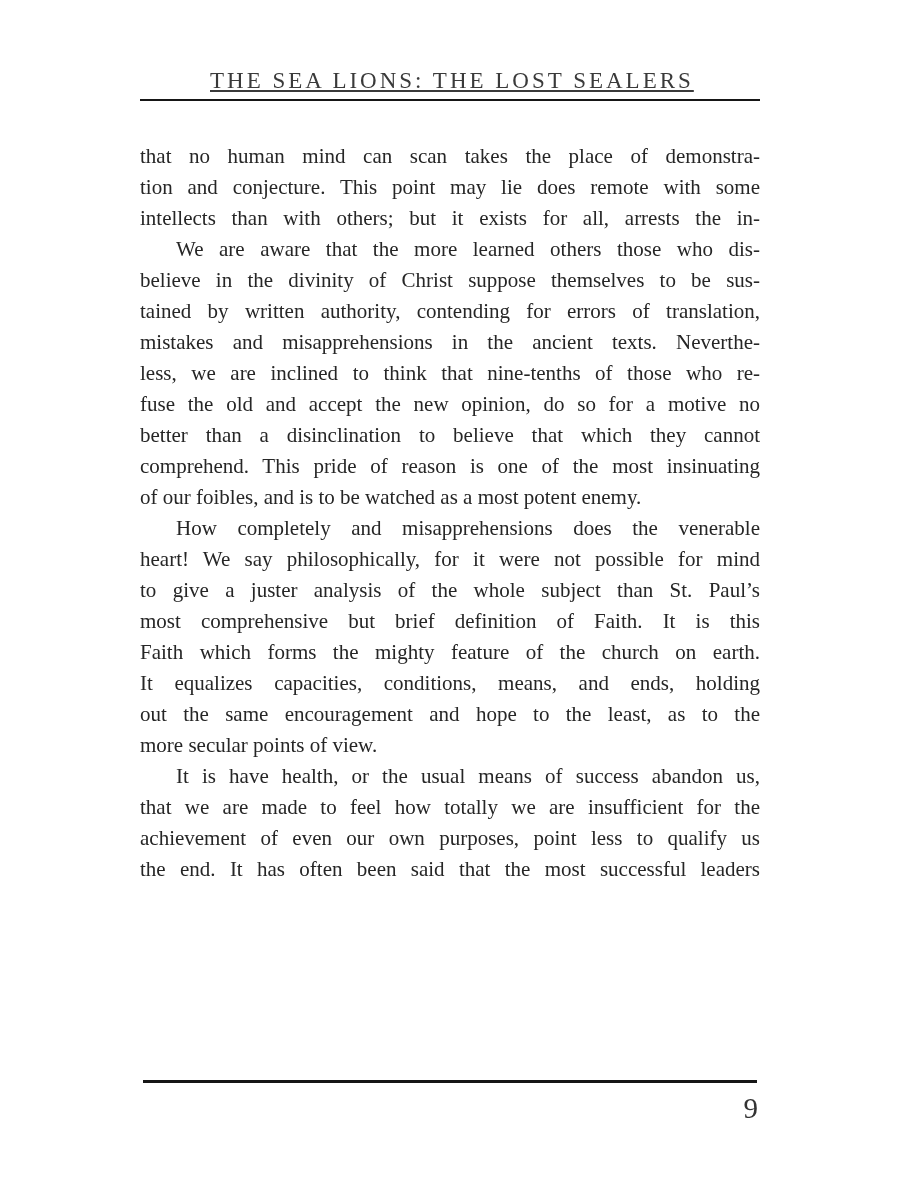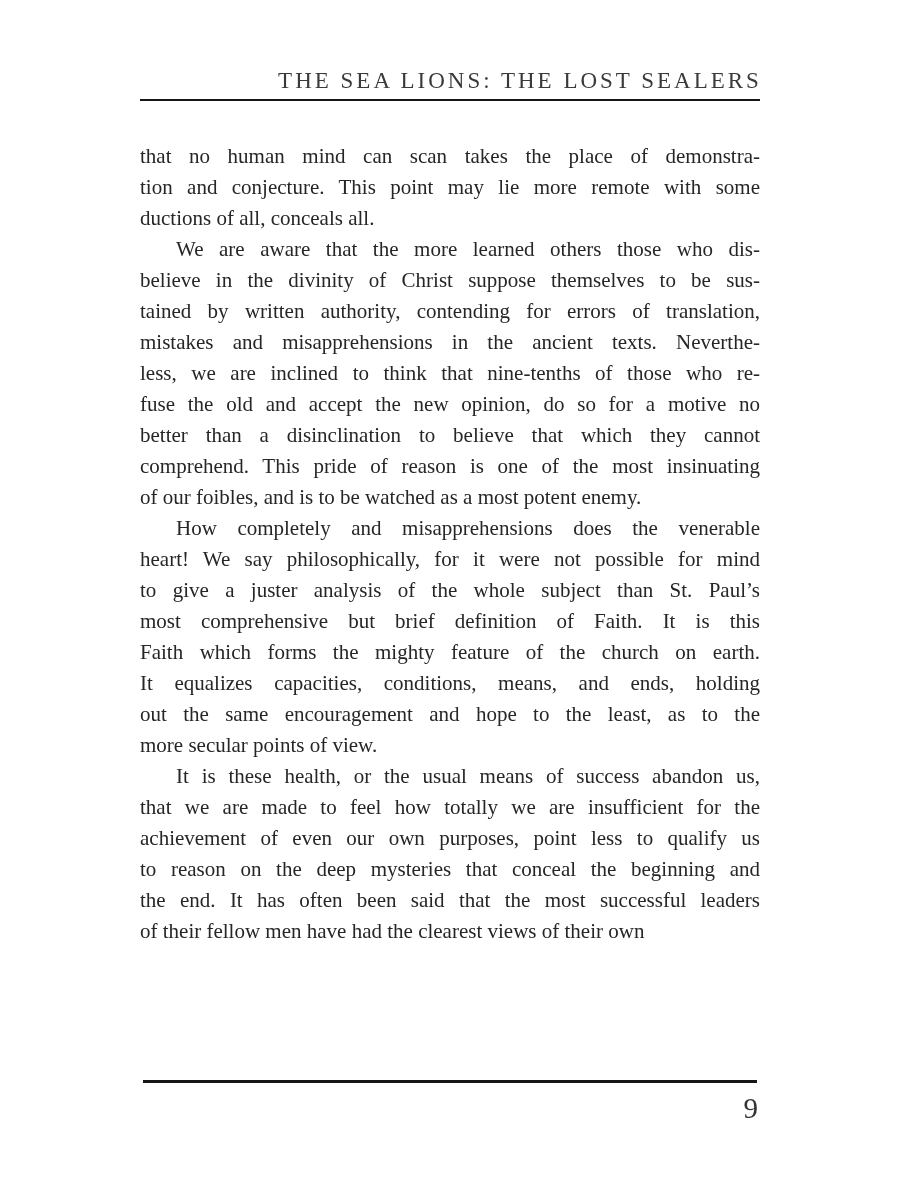--- a/index.html
+++ b/index.html
@@ -20,25 +20,25 @@
     position: absolute;
     top: 68px;
     left: 140px;
     width: 620px;
     height: 34px;
   }
   .header-title {
     position: relative;
     left: 70px;
     width: 620px;
-    text-align: center;
     font-size: 23px;
     letter-spacing: 3px;
     color: #3a3a3a;
     white-space: nowrap;
+    text-decoration: underline;
   }
   .top-rule {
     position: absolute;
     top: 99px;
     left: 140px;
     width: 620px;
     height: 2px;
     background: #161616;
   }
   .body-text {
@@ -88,22 +88,22 @@
 
   <div class="running-header">
     <div class="header-title">THE SEA LIONS: THE LOST SEALERS</div>
   </div>
 
   <div class="top-rule"></div>
 
   <div class="body-text">
       <div class="paragraph">
         <div class="line">that no human mind can scan takes the place of demonstra-</div>
-        <div class="line">tion and conjecture. This point may lie more remote with some</div>
-        <div class="line last">ductions of all, conceals all.</div>
+        <div class="line">tion and conjecture. This point may lie does remote with some</div>
+        <div class="line">intellects than with others; but it exists for all, arrests the in-</div>
       </div>
       <div class="paragraph">
         <div class="line first-indent">We are aware that the more learned others those who dis-</div>
         <div class="line">believe in the divinity of Christ suppose themselves to be sus-</div>
         <div class="line">tained by written authority, contending for errors of translation,</div>
         <div class="line">mistakes and misapprehensions in the ancient texts. Neverthe-</div>
         <div class="line">less, we are inclined to think that nine-tenths of those who re-</div>
         <div class="line">fuse the old and accept the new opinion, do so for a motive no</div>
         <div class="line">better than a disinclination to believe that which they cannot</div>
         <div class="line">comprehend. This pride of reason is one of the most insinuating</div>
@@ -113,26 +113,24 @@
         <div class="line first-indent">How completely and misapprehensions does the venerable</div>
         <div class="line">heart! We say philosophically, for it were not possible for mind</div>
         <div class="line">to give a juster analysis of the whole subject than St. Paul’s</div>
         <div class="line">most comprehensive but brief definition of Faith. It is this</div>
         <div class="line">Faith which forms the mighty feature of the church on earth.</div>
         <div class="line">It equalizes capacities, conditions, means, and ends, holding</div>
         <div class="line">out the same encouragement and hope to the least, as to the</div>
         <div class="line last">more secular points of view.</div>
       </div>
       <div class="paragraph">
-        <div class="line first-indent">It is these health, or the usual means of success abandon us,</div>
+        <div class="line first-indent">It is have health, or the usual means of success abandon us,</div>
         <div class="line">that we are made to feel how totally we are insufficient for the</div>
         <div class="line">achievement of even our own purposes, point less to qualify us</div>
-        <div class="line">to reason on the deep mysteries that conceal the beginning and</div>
         <div class="line">the end. It has often been said that the most successful leaders</div>
-        <div class="line last">of their fellow men have had the clearest views of their own</div>
       </div>
     </div>
 
   <div class="bottom-rule"></div>
 
   <div class="page-number">9</div>
 
 </div>
 
 </body></html>

